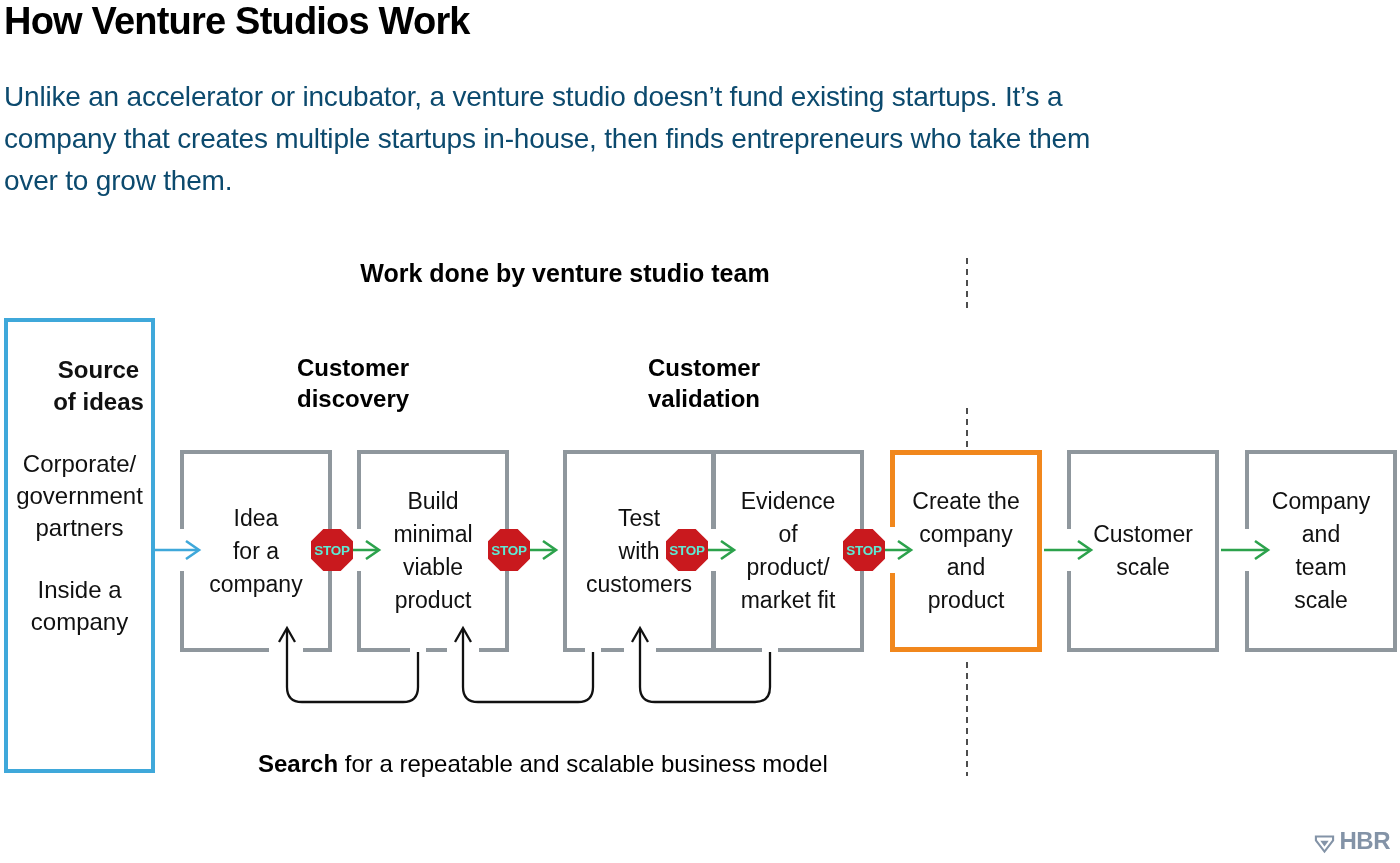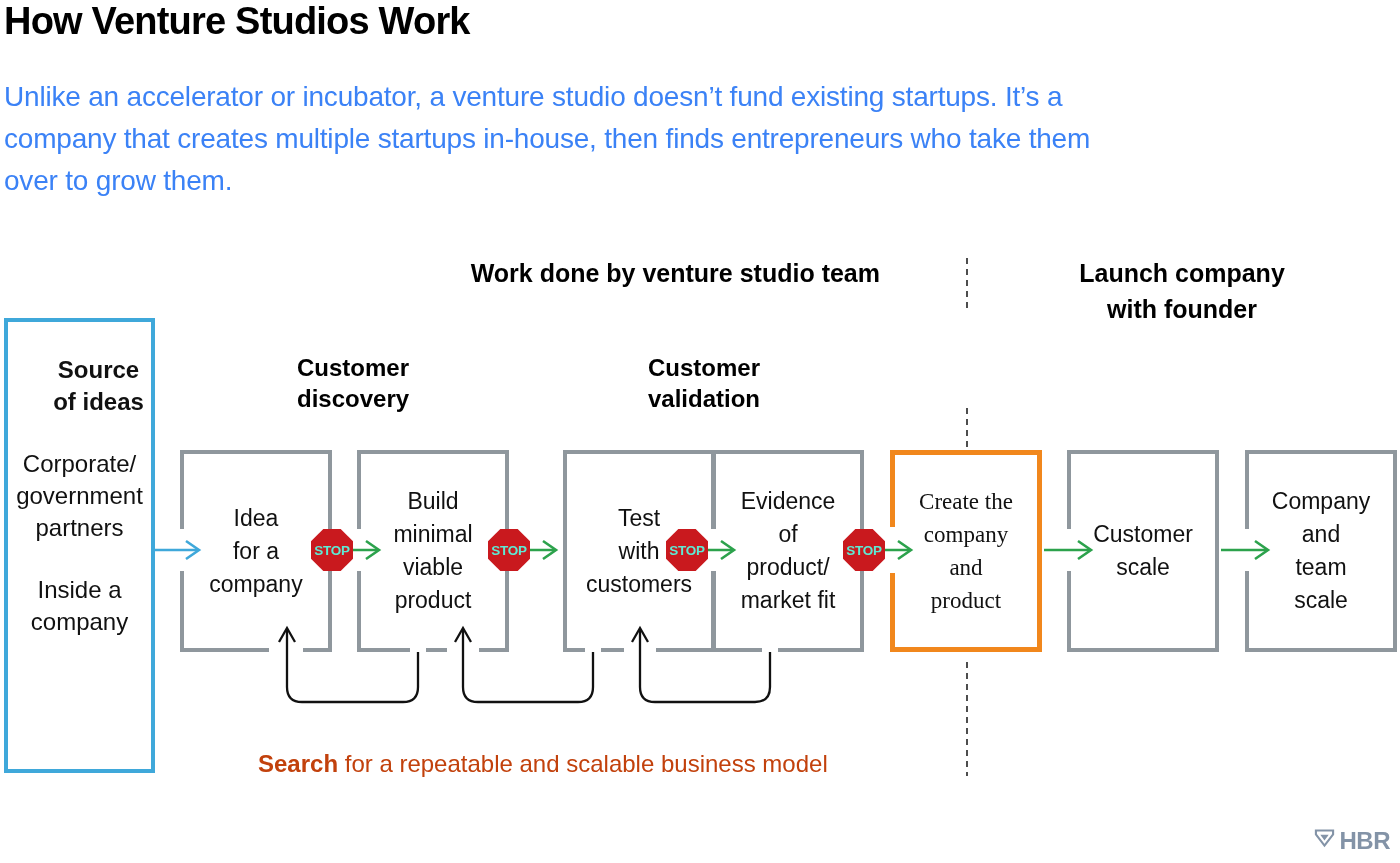--- a/index.html
+++ b/index.html
@@ -10,72 +10,70 @@
     --color-gray_border:#8F979D;
     --color-logo:#8393A7;
     --color-ink:#111111;
   }
   *{margin:0;padding:0;box-sizing:border-box;}
   body{background:#fff;font-family:"Liberation Sans","DejaVu Sans",sans-serif;color:var(--color-ink);}
   .canvas{position:relative;width:1400px;height:863px;background:#fff;overflow:hidden;}
   .pre{white-space:pre-line;}
 
   .title{position:absolute;left:4px;top:0px;font-size:38px;font-weight:700;letter-spacing:-0.8px;color:#000;}
-  .subtitle{position:absolute;left:4px;top:76px;font-size:28px;line-height:42px;letter-spacing:-0.2px;color:#3b82f6;}
+  .subtitle{position:absolute;left:4px;top:76px;font-size:28px;line-height:42px;letter-spacing:-0.2px;color:#0c4a6e;}
 
   .hdr{position:absolute;top:255px;font-weight:700;font-size:25px;line-height:36px;text-align:center;color:#000;}
-  .hdr-left{left:250px;width:630px;text-align:right;}
+  .hdr-left{left:250px;width:630px;}
   .hdr-right{left:1057px;width:250px;}
 
   .col-label{position:absolute;top:352px;font-weight:700;font-size:24px;line-height:31px;color:#000;}
   .lbl-discovery{left:297px;}
   .lbl-validation{left:648px;}
   .lbl-recruit{left:850px;width:226px;text-align:center;color:var(--color-orange);top:314px;}
 
   .source-box{position:absolute;left:4px;top:318px;width:151px;height:455px;border:4px solid var(--color-blue);
               text-align:center;font-size:24px;line-height:32px;padding-top:32px;}
   .source-box .heading{font-weight:700;margin-bottom:30px;padding-left:38px;}
   .source-box .item{margin-bottom:30px;}
 
   .flow-box{position:absolute;top:450px;width:152px;height:202px;border:4px solid var(--color-gray_border);
             display:flex;align-items:center;justify-content:center;text-align:center;
             font-size:23px;line-height:33px;background:#fff;z-index:1;}
-  .flow-box.highlight{border:5px solid var(--color-orange);z-index:2;font-family:Liberation Serif, serif;}
+  .flow-box.highlight{border:5px solid var(--color-orange);z-index:2;}
 
   .patch{position:absolute;background:#fff;z-index:3;}
 
   .overlay{position:absolute;left:0;top:0;width:1400px;height:863px;z-index:4;pointer-events:none;}
 
   .stop-sign{position:absolute;top:529px;width:42px;height:42px;background:var(--color-red);z-index:5;
              clip-path:polygon(29.3% 0,70.7% 0,100% 29.3%,100% 70.7%,70.7% 100%,29.3% 100%,0 70.7%,0 29.3%);
              display:flex;align-items:center;justify-content:center;
              color:#5eead4;font-weight:700;font-size:13.5px;letter-spacing:-0.3px;}
 
-  .caption{position:absolute;top:750px;font-size:24px;color:#c2410c;}
+  .caption{position:absolute;top:750px;font-size:24px;color:#000000;}
   .caption b{font-weight:700;}
   .cap-search{left:258px;}
   .cap-execution{left:1000px;}
 
-  .hbr-logo{position:absolute;right:10px;bottom:8px;display:flex;align-items:flex-start;gap:5px;
+  .hbr-logo{position:absolute;right:10px;bottom:8px;display:flex;align-items:flex-end;gap:5px;
             color:var(--color-logo);font-weight:700;font-size:24px;letter-spacing:-0.5px;}
   .hbr-logo svg{display:block;}
 </style>
 </head>
 <body>
 
 <div class="canvas">
 
   <h1 class="title">How Venture Studios Work</h1>
   <p class="subtitle pre">Unlike an accelerator or incubator, a venture studio doesn’t fund existing startups. It’s a
 company that creates multiple startups in-house, then finds entrepreneurs who take them
 over to grow them.</p>
 
   <div class="hdr hdr-left">Work done by venture studio team</div>
-  <div class="hdr hdr-right pre">Launch company
-with founder</div>
 
   <div class="col-label lbl-discovery pre">Customer
 discovery</div>
   <div class="col-label lbl-validation pre">Customer
 validation</div>
 
   <div class="source-box">
     <div class="heading pre">Source
 of ideas</div>
     <div class="item pre">Corporate/

